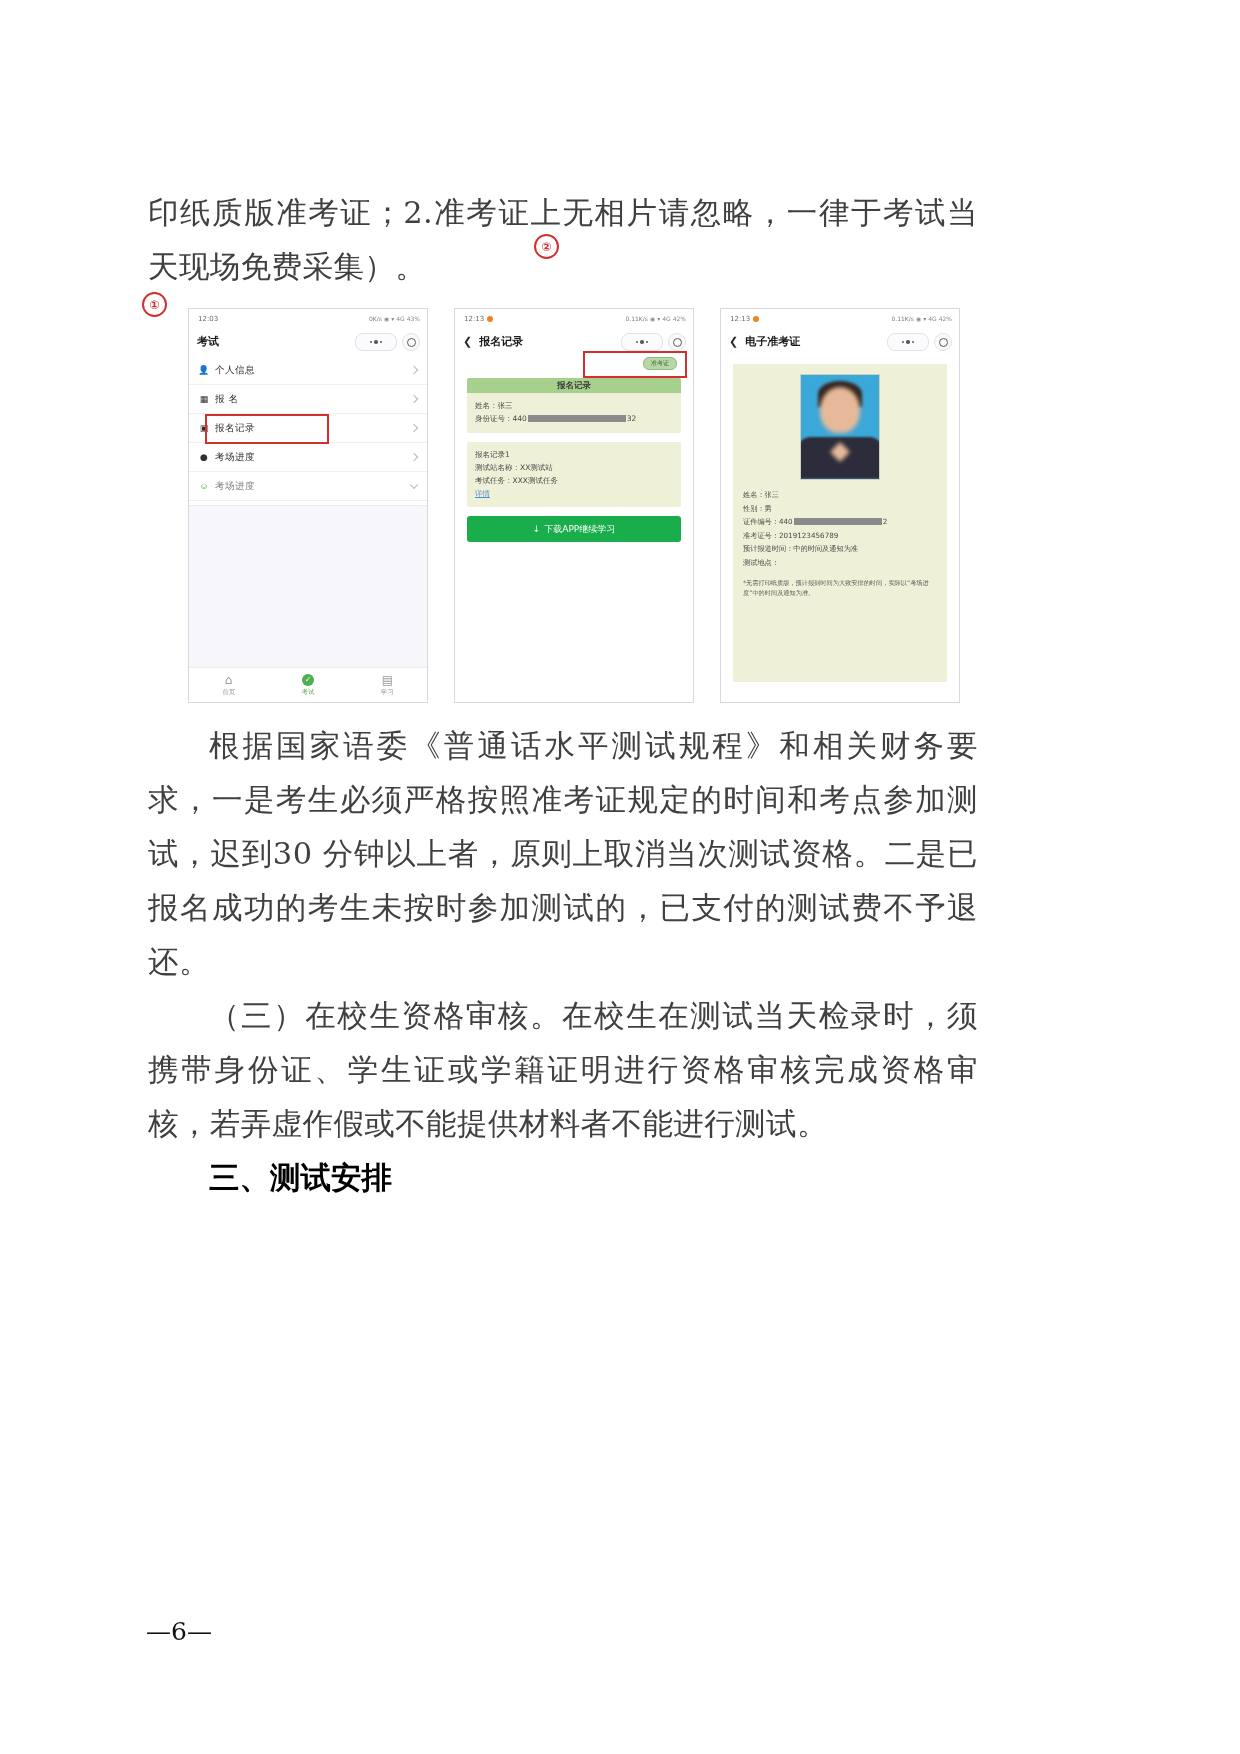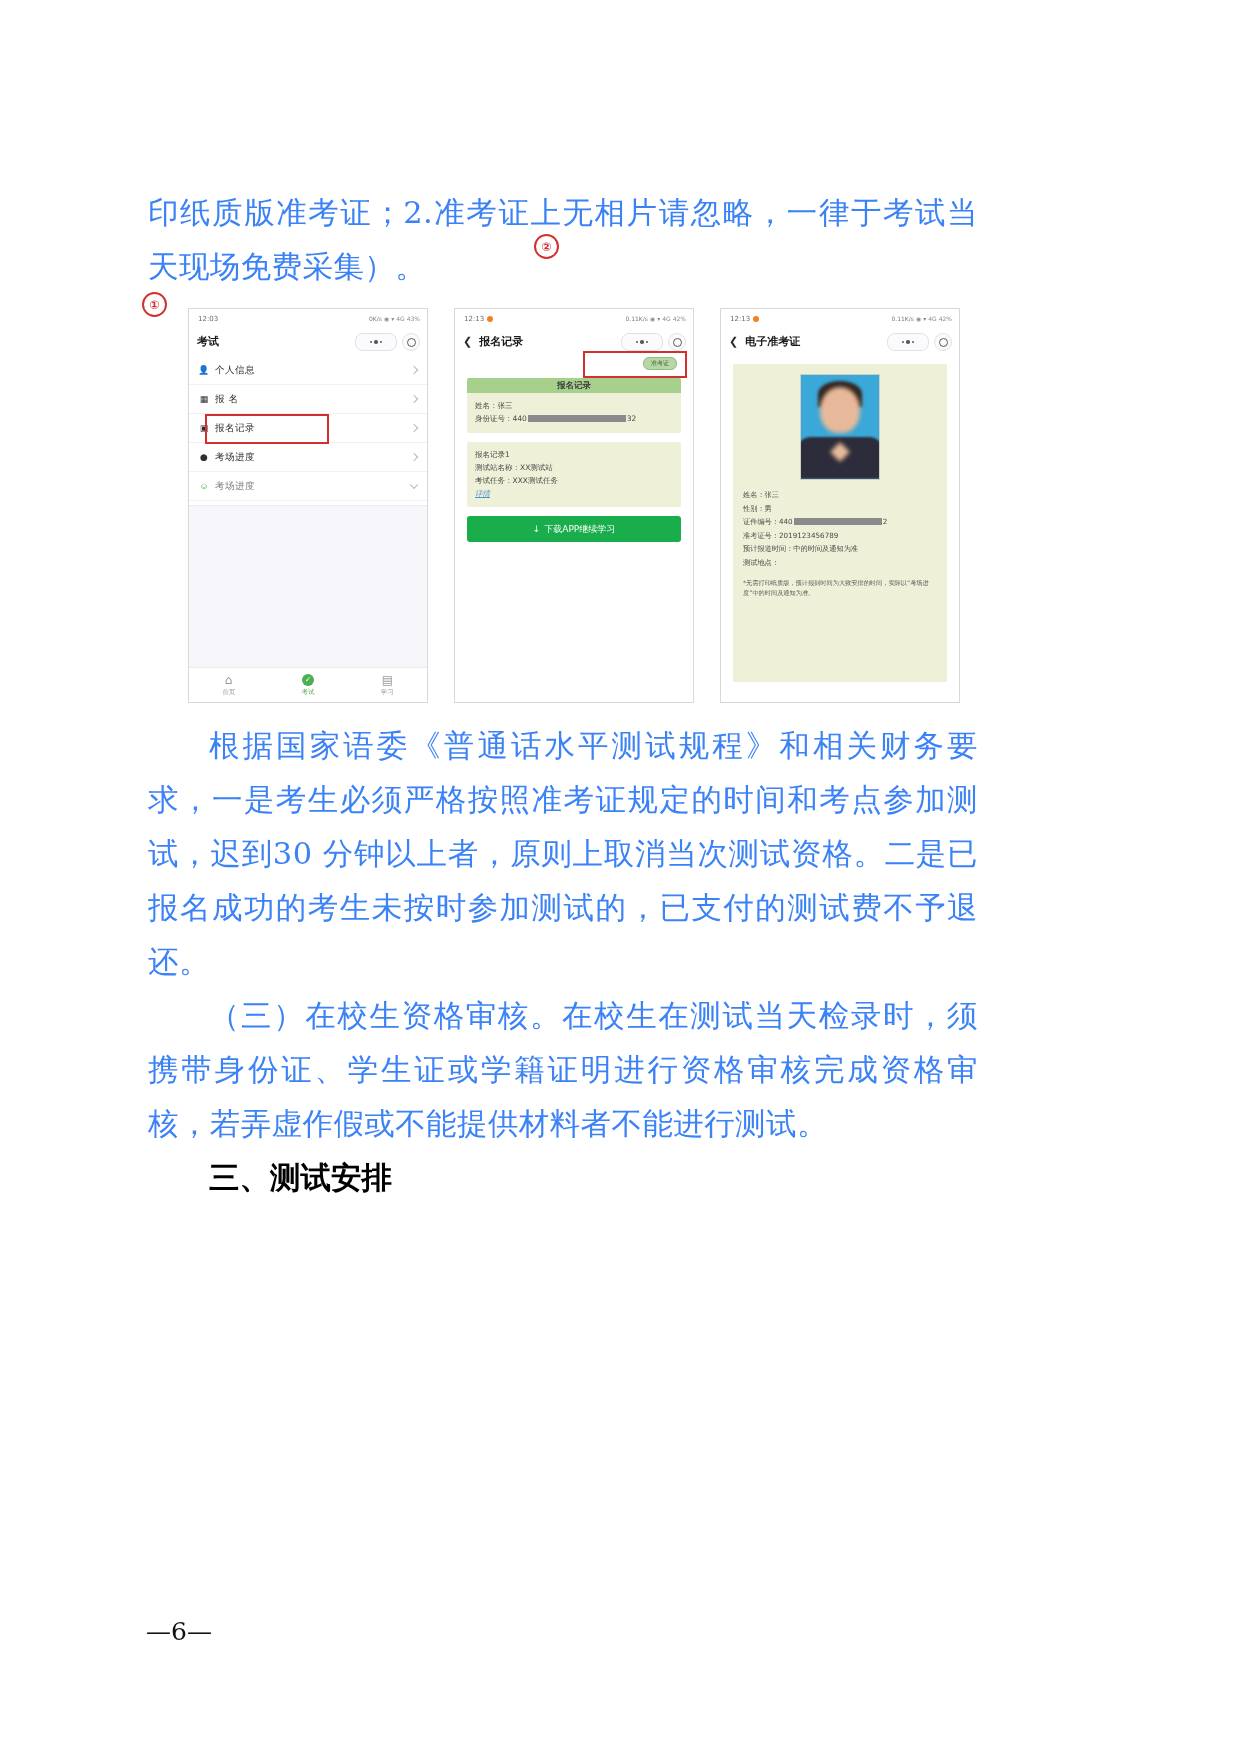--- a/index.html
+++ b/index.html
@@ -23,21 +23,21 @@
   }
 
   
   .para{
     font-size:30.5px;
     line-height:54px;
     letter-spacing:0.4px;
     text-align:justify;
     text-justify:inter-ideograph;
     margin:0;
-    color:#3b82f6;
+    color:#404040;
   }
   .para.indent{ text-indent:2em; }
   .heading{
     font-size:30.5px;
     line-height:54px;
     font-weight:700;
     font-family:"DejaVu Sans","Liberation Sans",sans-serif;
     margin:0;
   }
   .gap-sm{height:6px;}
@@ -191,21 +191,20 @@
     display:flex;align-items:center;
   }
   .redact{
     display:inline-block;height:7px;
     background:#8b8b8b;margin:0 1px;
     vertical-align:middle;
   }
   .rec-link{
     font-size:7.5px;color:#4f8fd0;margin-top:2px;
     text-decoration:underline;
-    font-style:italic;
   }
   .dl-btn{
     margin:6px 12px 0 12px;
     height:26px;border-radius:3px;background:#1aad4b;
     color:#fff;font-size:9px;
     display:flex;align-items:center;justify-content:center;gap:4px;
   }
 
   
   .ticket{

